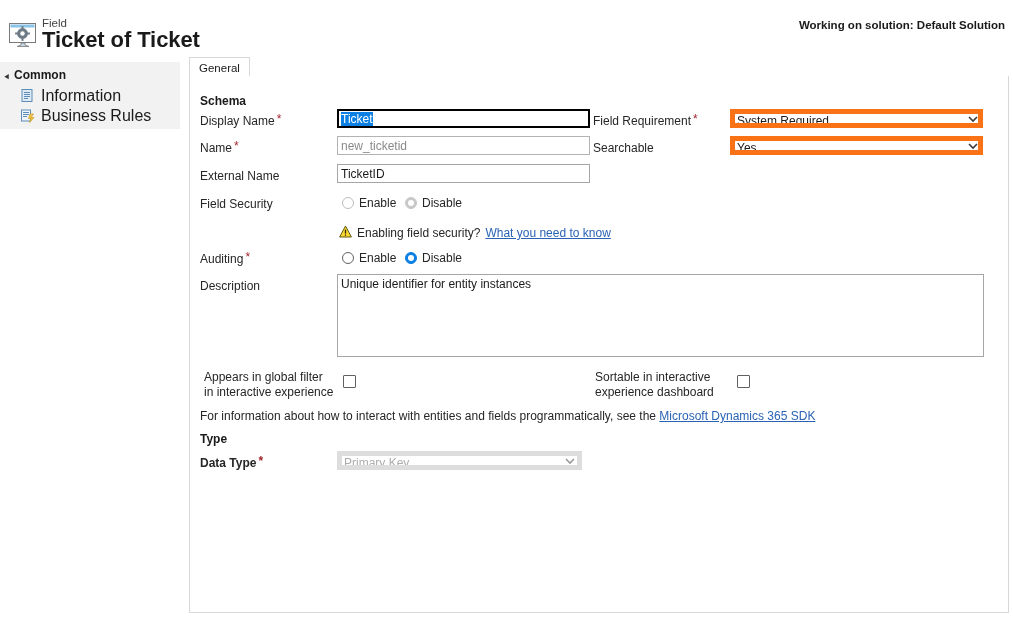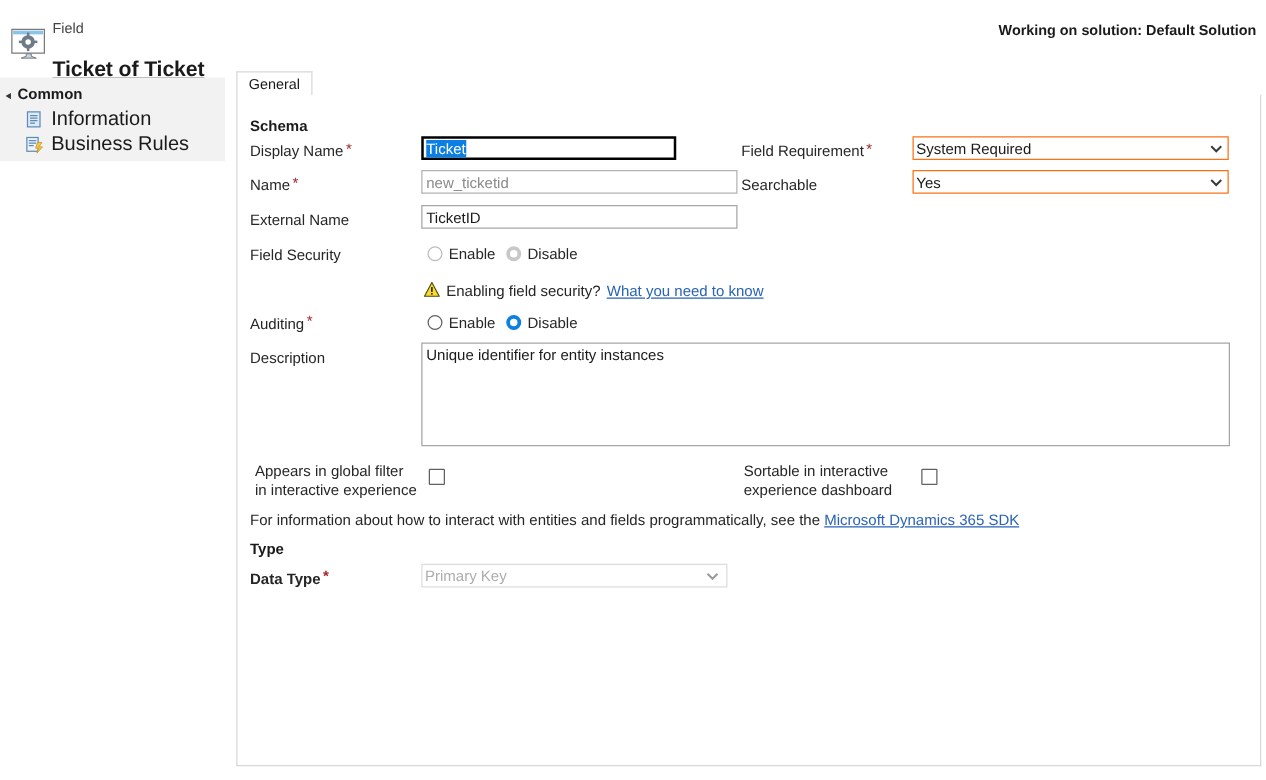--- a/index.html
+++ b/index.html
@@ -32,27 +32,26 @@
   #header-texts {
     position: absolute;
     left: 42px; top: 16px;
   }
   #header-eyebrow {
     font-size: 11.5px;
     color: #444444;
     line-height: 14px;
   }
   #header-title {
-    font-size: 17px;
+    font-size: 22px;
     font-weight: bold;
     color: #1a1a1a;
     line-height: 20px;
-    margin-top: 16px;
+    margin-top: 0;
     letter-spacing: -0.1px;
-    text-decoration: underline;
   }
   #solution-label {
     position: absolute;
     right: 8px; top: 19px;
     font-size: 11.5px;
     font-weight: bold;
     color: #1a1a1a;
     white-space: nowrap;
   }
 
@@ -181,21 +180,21 @@
   }
   .sel-highlight {
     background: #0b7fe3;
     color: #ffffff;
   }
 
   select.ddl {
     position: absolute;
     box-sizing: border-box;
     height: 19px;
-    border: 1px solid #f97316;
+    border: 5px solid #f97316;
     background: #ffffff;
     font-family: "Liberation Sans", sans-serif;
     font-size: 12px;
     color: #1a1a1a;
     padding: 0 2px;
     -webkit-appearance: none;
     appearance: none;
     outline: none;
   }
   select.ddl:disabled {
@@ -366,21 +365,21 @@
   <div id="tabstrip-line"></div>
 </div>
 
 <div id="content-panel">
 
   <div class="section-title" style="left:10px; top:18px;">Schema</div>
 
   <div class="field-label" style="left:10px; top:38px;">
     <span>Display Name</span><span class="req">*</span>
   </div>
-  <div class="txt focused" style="left:147px; top:33px; width:204px;">
+  <div class="txt focused" style="left:147px; top:33px; width:253px;">
     <span class="sel-highlight">Ticket</span>
   </div>
 
   <div class="field-label" style="left:403px; top:38px;">
     <span>Field Requirement</span><span class="req">*</span>
   </div>
   <select class="ddl" style="left:540px; top:33px; width:253px;">
     <option>System Required</option>
   </select>
   <span class="ddl-arrow" style="left:777px; top:37px;">

